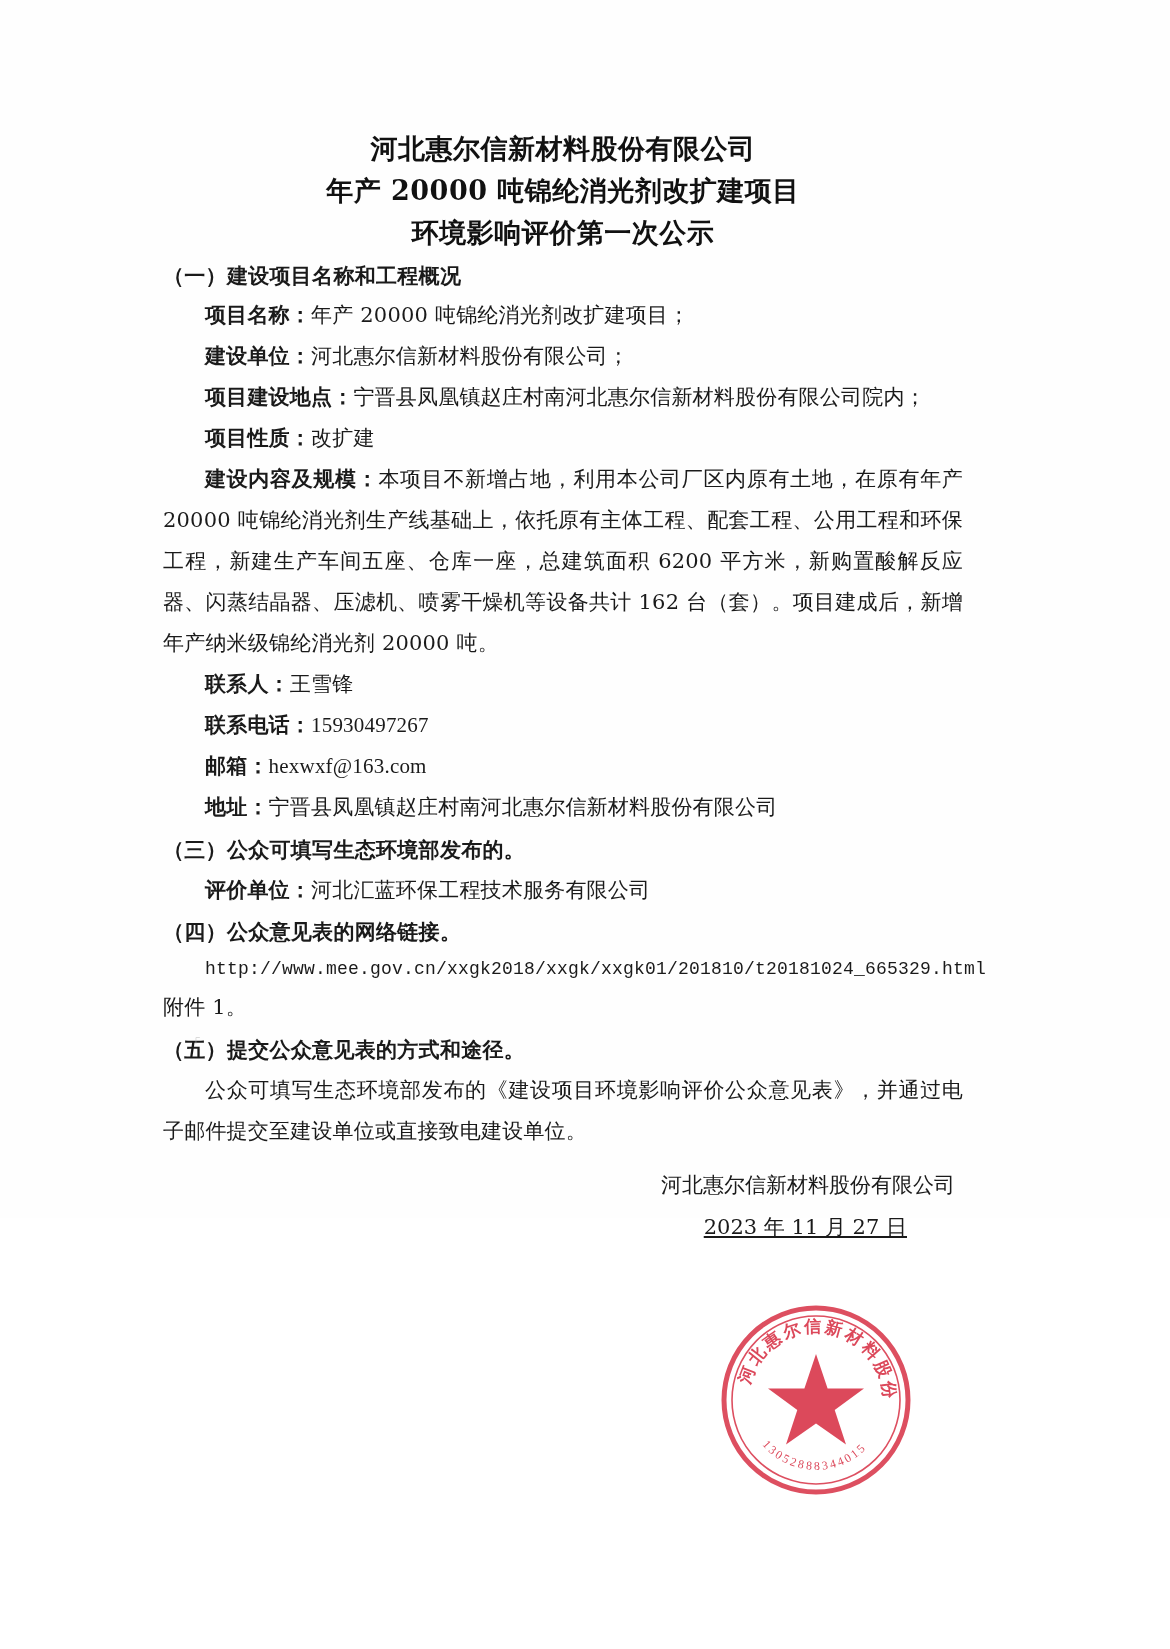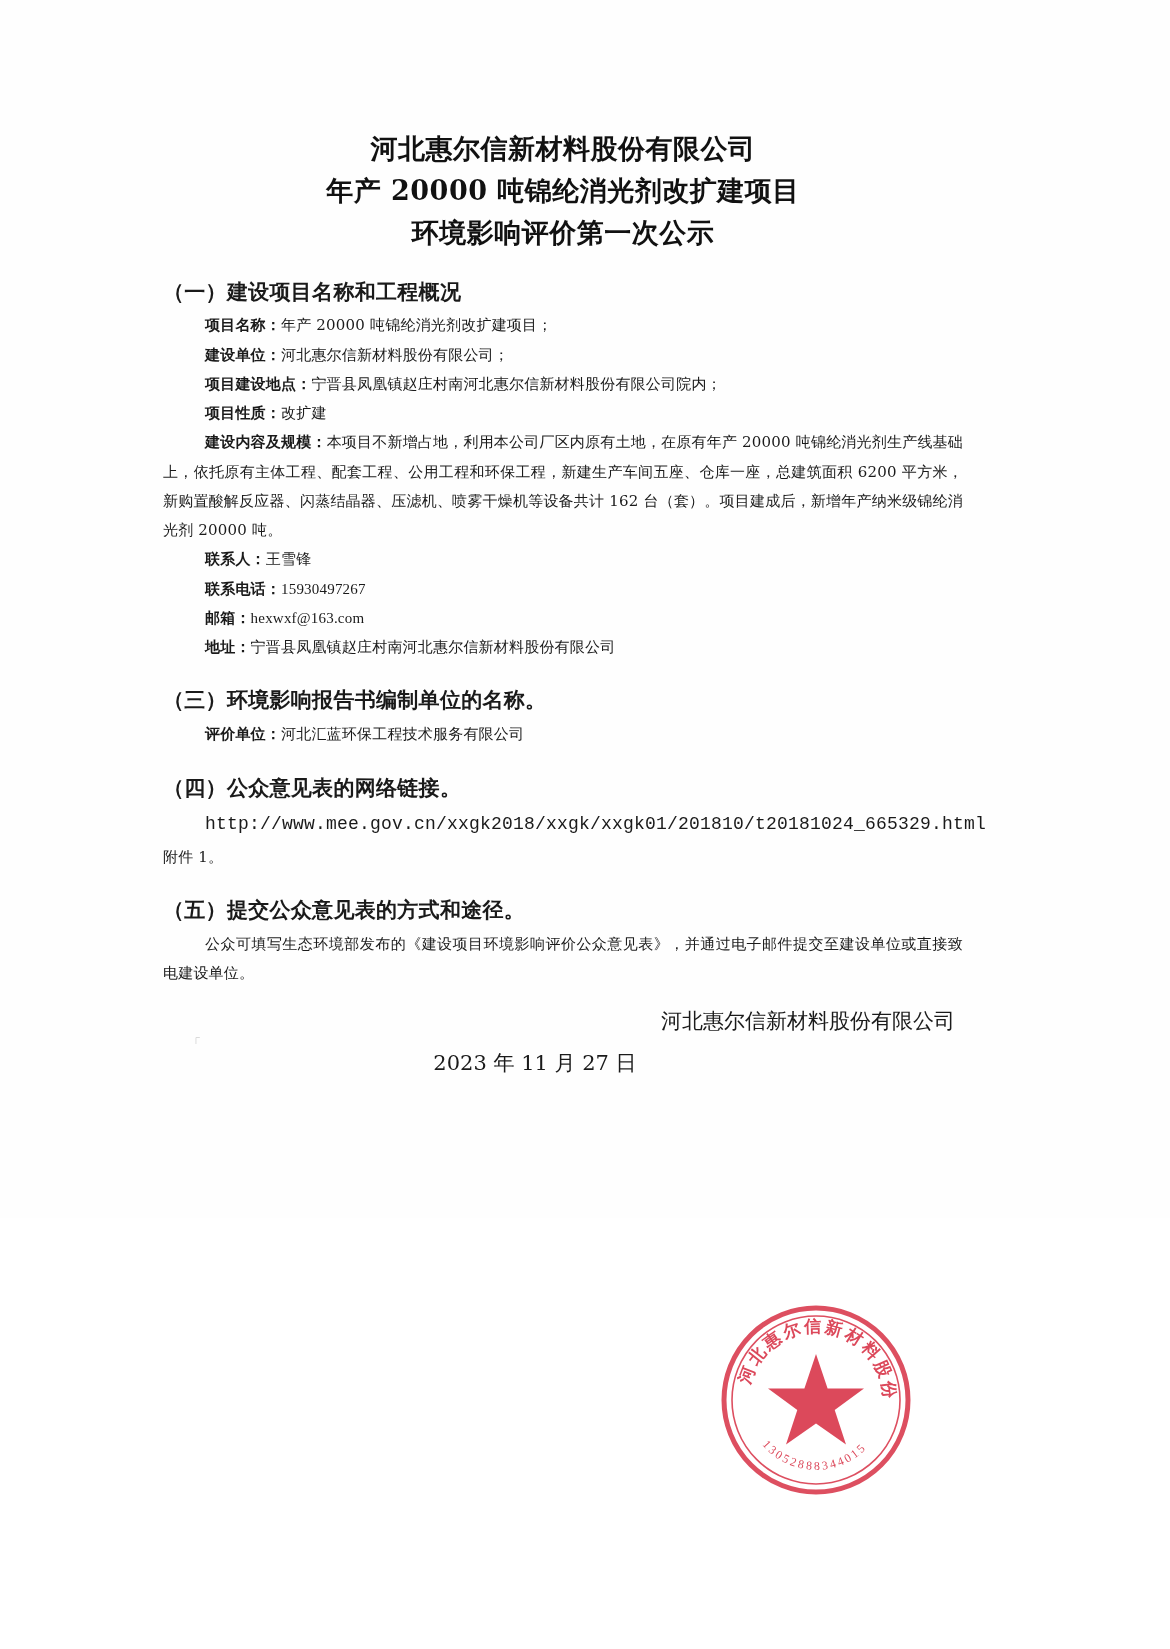--- a/index.html
+++ b/index.html
@@ -33,25 +33,25 @@
     font-weight: bold;
     font-size: 27px;
     line-height: 1.55;
     letter-spacing: 0.5px;
     color: #111;
   }
   .section {
     font-size: 21px;
     font-weight: bold;
     line-height: 1.9;
-    margin-top: 18px;
+    margin-top: 2px;
     letter-spacing: 0.3px;
   }
   .para {
-    font-size: 15px;
+    font-size: 21px;
     line-height: 1.95;
     text-align: justify;
     letter-spacing: 0.2px;
   }
   .indent {
     text-indent: 42px;
   }
   .lbl {
     font-weight: bold;
   }
@@ -63,22 +63,23 @@
     font-size: 18px;
   }
   .signature {
     margin-top: 12px;
     font-size: 21px;
     line-height: 2.0;
     text-align: right;
     padding-right: 8px;
   }
   .sig-date {
-    text-align: center;
+    text-align: right;
     padding-right: 48px;
+    text-decoration: underline;
   }
   
   .stamp {
     position: absolute;
     left: 718px;
     top: 1302px;
     width: 196px;
     height: 196px;
     pointer-events: none;
   }
@@ -137,21 +138,21 @@
     </div>
 
     <div class="para indent">
       <span class="lbl">邮箱：</span><span class="latin">hexwxf@163.com</span>
     </div>
 
     <div class="para indent">
       <span class="lbl">地址：</span><span>宁晋县凤凰镇赵庄村南河北惠尔信新材料股份有限公司</span>
     </div>
 
-    <div class="section">（三）环境影响报告书编制单位的名称。</div>
+    <div class="section">（三）公众可填写生态环境部发布的。</div>
 
     <div class="para indent">
       <span class="lbl">评价单位：</span><span>河北汇蓝环保工程技术服务有限公司</span>
     </div>
 
     <div class="section">（四）公众意见表的网络链接。</div>
 
     <div class="para indent url">http://www.mee.gov.cn/xxgk2018/xxgk/xxgk01/201810/t20181024_665329.html</div>
     <div class="para">附件 1。</div>
 

